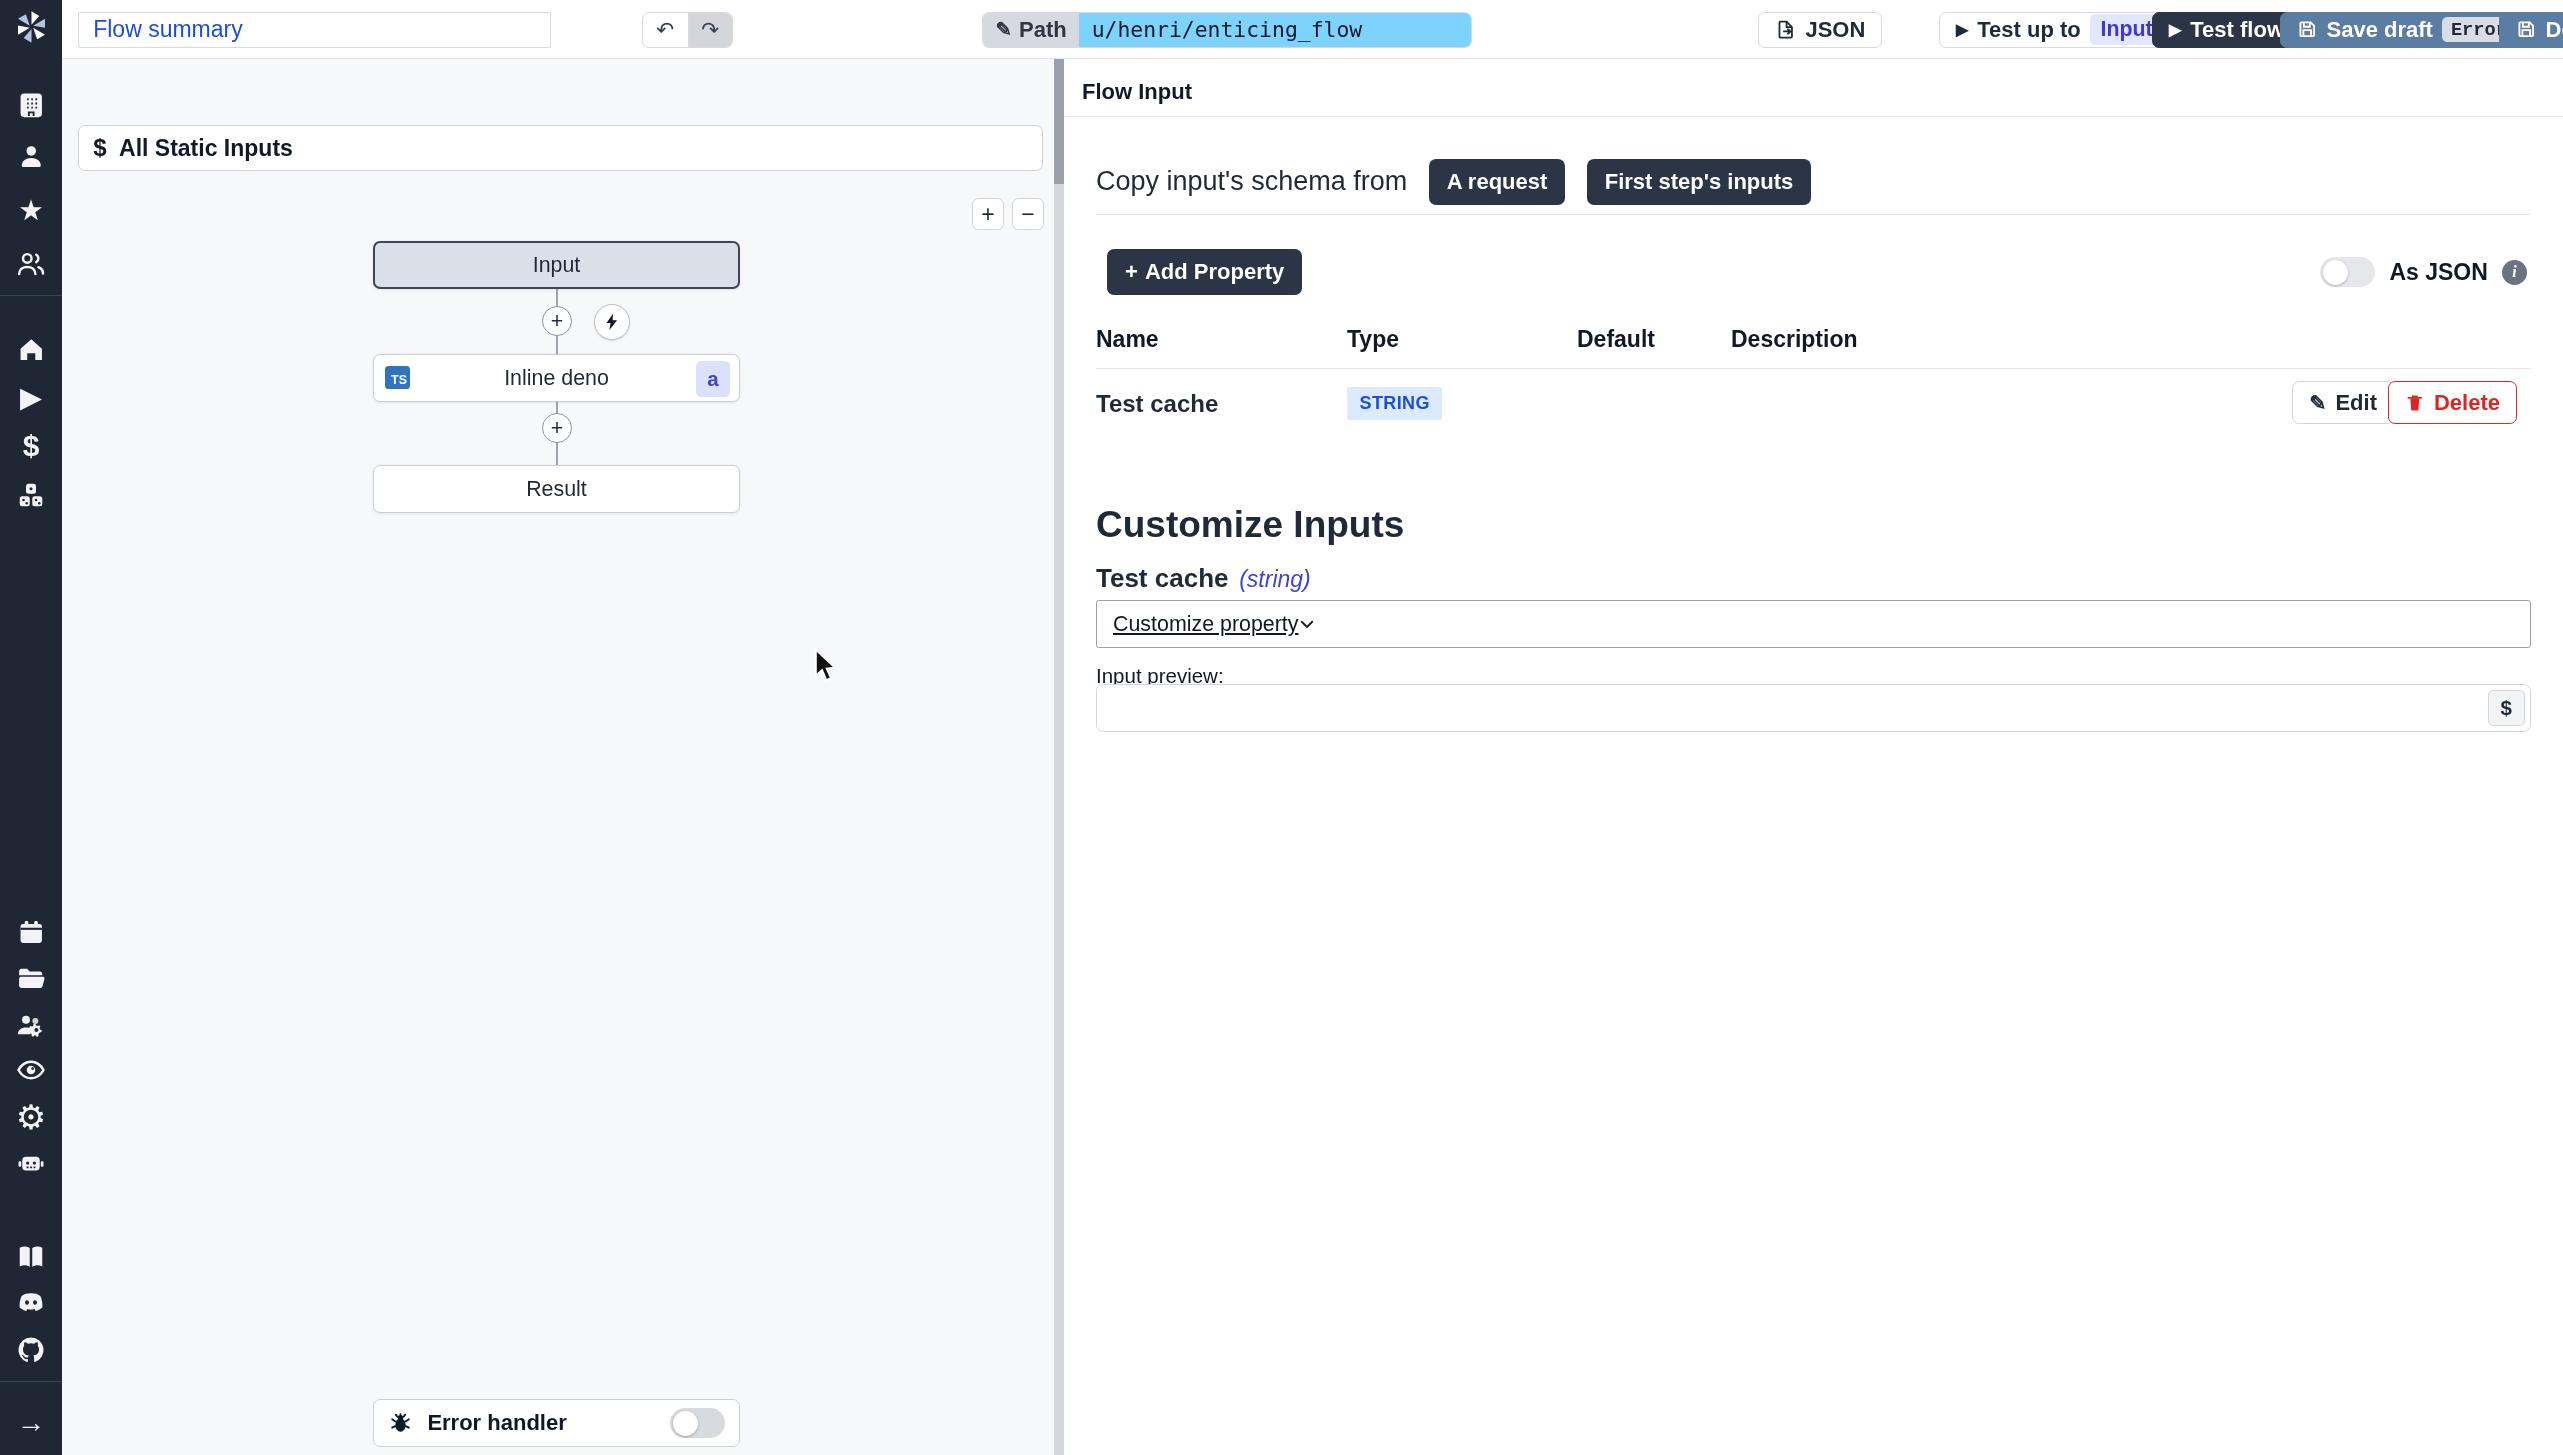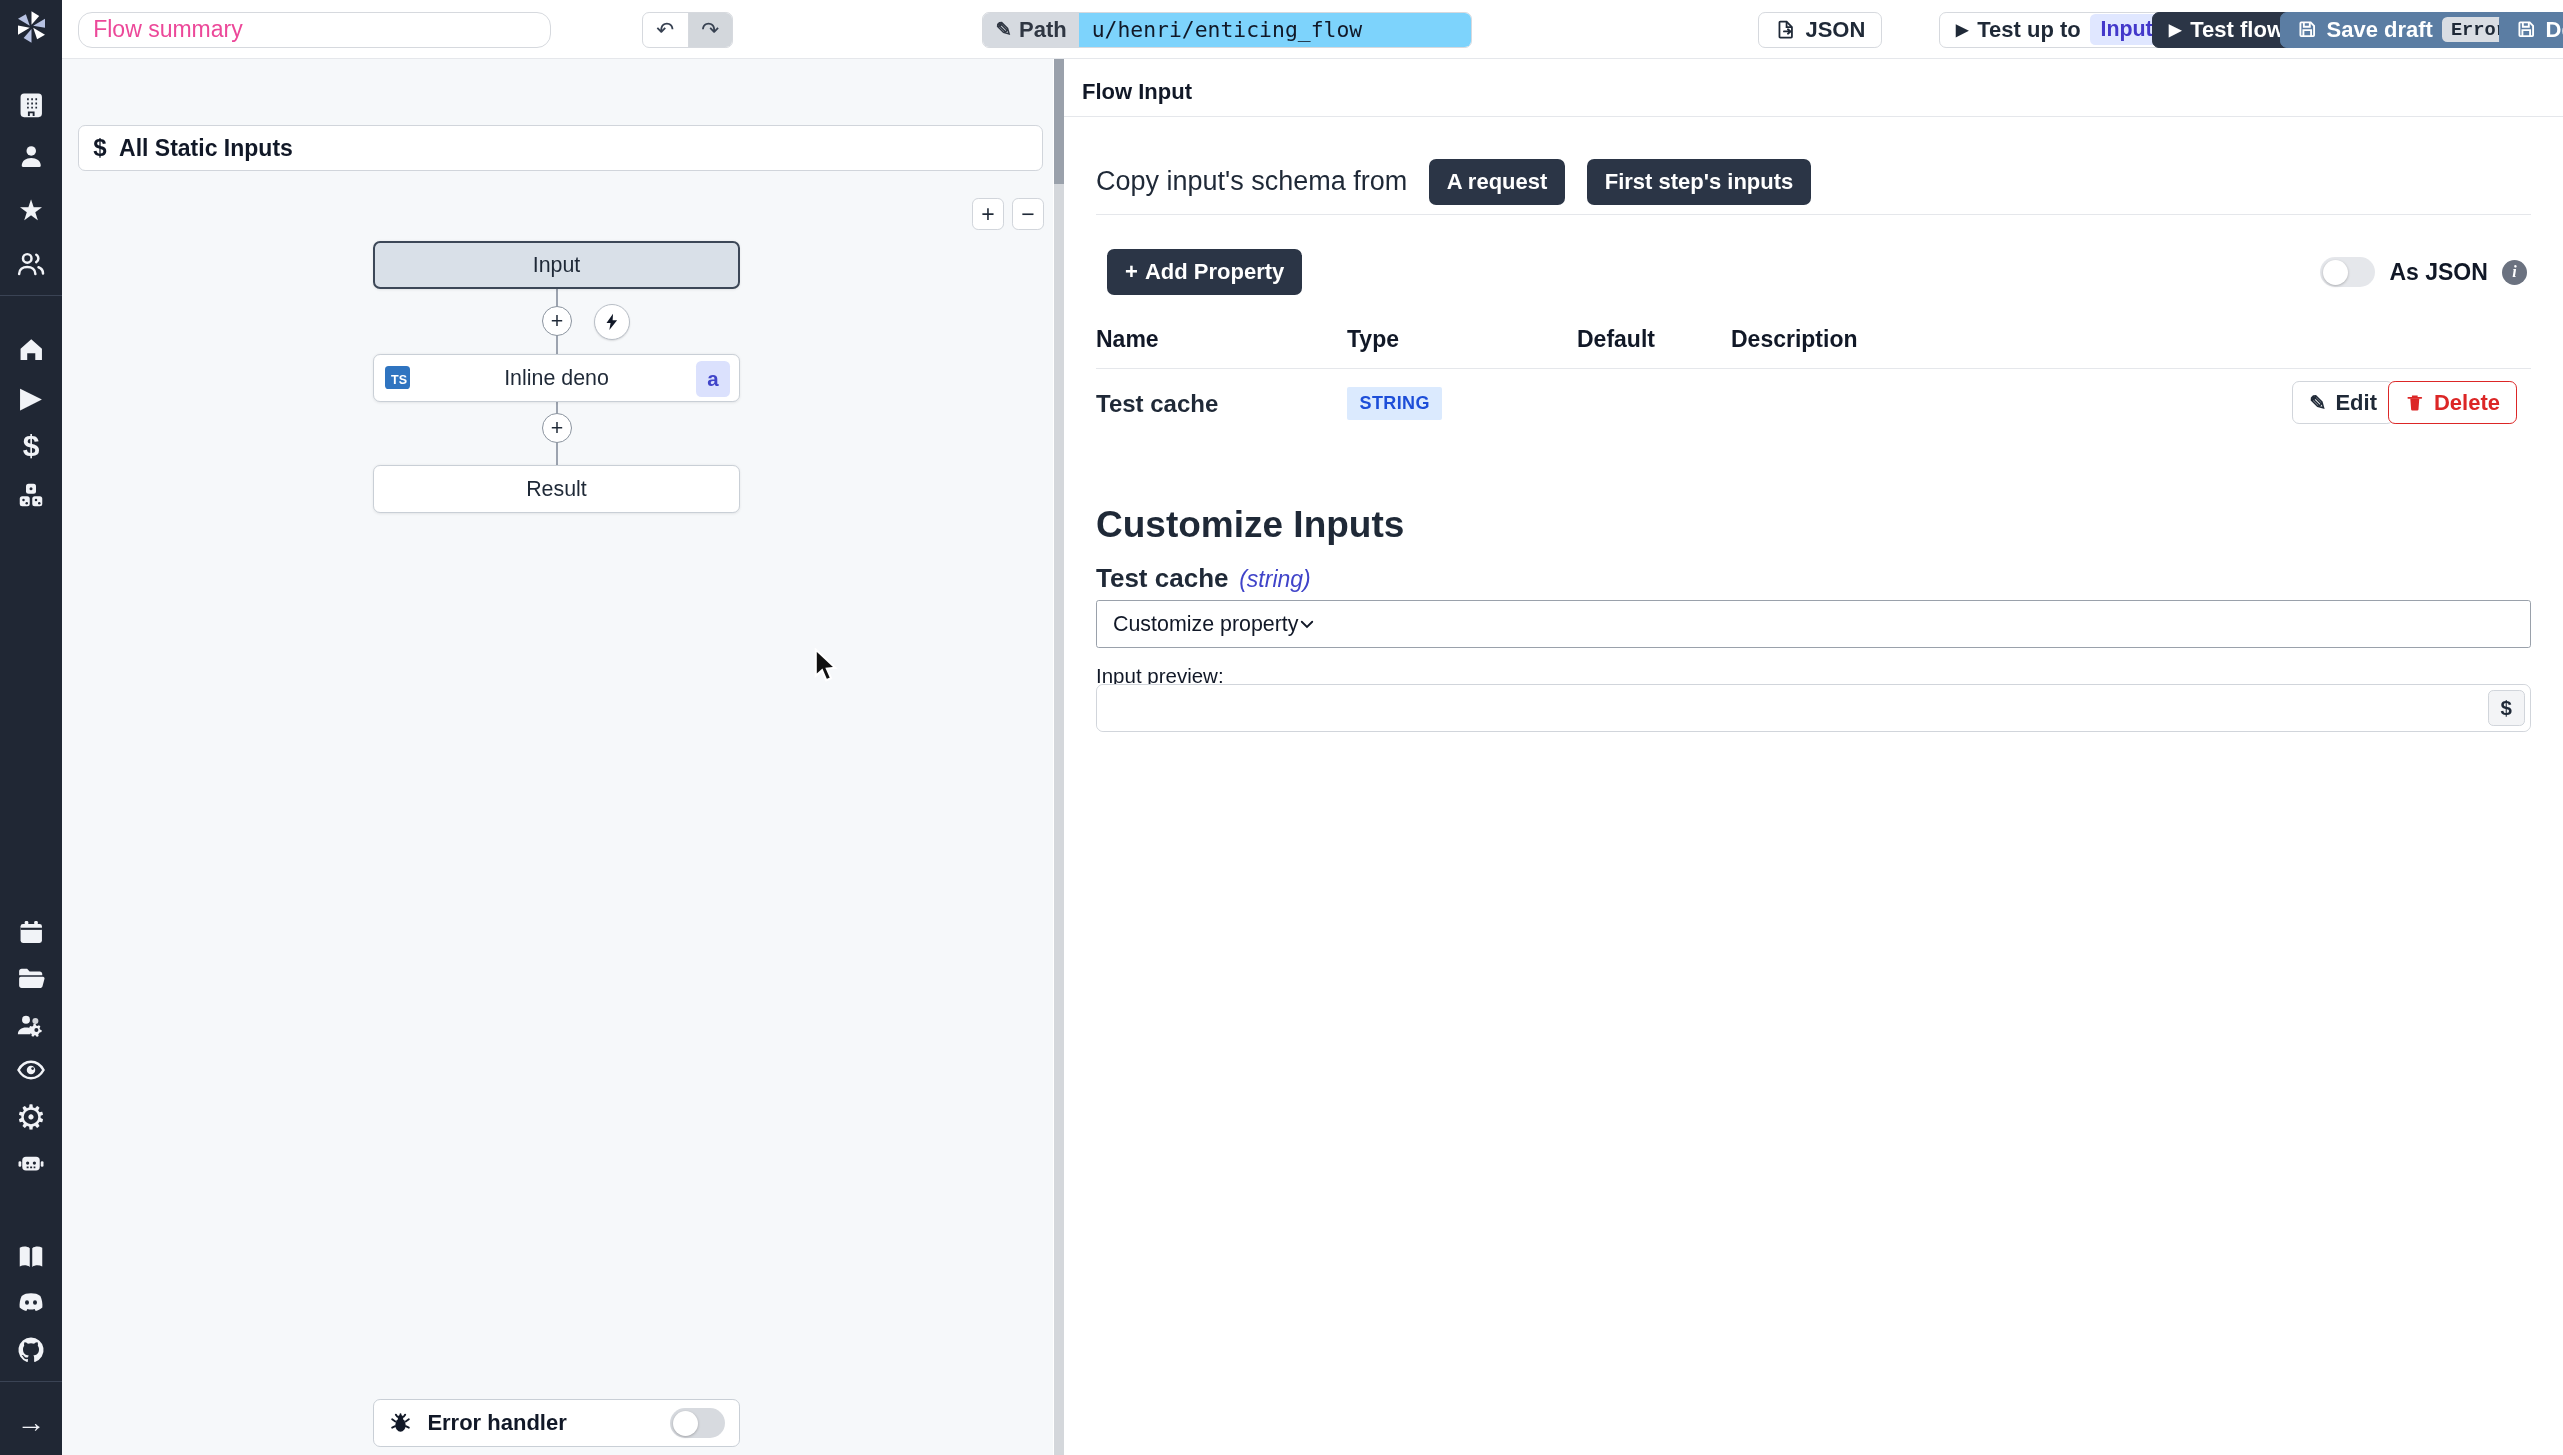--- a/index.html
+++ b/index.html
@@ -3,21 +3,21 @@
 <meta charset="utf-8">
 <style>
   * { margin:0; padding:0; box-sizing:border-box; }
   html,body { width:2563px; height:1456px; overflow:hidden; background:#fff;
               font-family:"Liberation Sans", sans-serif; color:#1f2937; }
 
   
   #topbar { position:absolute; left:62px; top:0; width:2501px; height:59px;
             background:#fff; border-bottom:0.9px solid #e5e7eb; z-index:5; }
   .tb-input { position:absolute; top:11.6px; height:36px; border:0.9px solid #d6d9de;
-              border-radius:14px; background:#fff; font-size:23px; color:#ec4899;
+              border-radius:2px; background:#fff; font-size:23px; color:#1d4ed8;
               padding:0 14.2px; outline:none; font-family:"Liberation Sans", sans-serif;}
   #undoredo { position:absolute; left:580px; top:11.6px; height:36px; width:91px;
               border:0.9px solid #d6d9de; border-radius:7.1px; overflow:hidden; display:flex; }
   #undoredo .half { width:45px; display:flex; align-items:center; justify-content:center;
                     font-size:21.4px; color:#374151; cursor:pointer; }
   #undoredo .half.redo { background:#d3d7dc; border-left:0.9px solid #d6d9de; }
 
   #pathgroup { position:absolute; left:920px; top:11.6px; height:36px; display:flex;
                border:0.9px solid #d6d9de; border-radius:7.1px; overflow:hidden; }
   #pathchip { background:#d6dae0; display:flex; align-items:center; gap:7.1px;
@@ -106,21 +106,21 @@
             border-radius:7.1px; font-size:22px; font-weight:700; padding:0 16px; background:#fff; cursor:pointer; }
   #editbtn { right:169px; border:0.9px solid #d1d5db; color:#1f2937; }
   #delbtn  { right:46px;  border:0.9px solid #dc2626; color:#dc2626; }
   #cust-head { position:absolute; left:32px; top:445px; font-size:37px; font-weight:800; color:#1f2937; }
   #fieldrow { position:absolute; left:32px; top:504px; display:flex; align-items:baseline; gap:10.7px; }
   #fieldrow .fname { font-size:26px; font-weight:700; color:#1f2937; }
   #fieldrow .ftype { font-size:23px; font-style:italic; color:#4044c9; }
   #custbox { position:absolute; left:32px; right:32px; top:541px; height:48px;
              border:0.9px solid #9aa1ab; border-radius:2.7px; background:#fff;
              display:flex; align-items:center; padding:0 16px; }
-  #custbox .cp { font-size:21.4px; color:#111827; cursor:pointer;
+  #custbox .cp { font-size:21.4px; color:#111827; text-decoration:underline; cursor:pointer;
                  display:flex; align-items:center; gap:0; }
   #previewlbl { position:absolute; left:32px; top:605px; font-size:20.5px; color:#111827; }
   #previewfield { position:absolute; left:32px; right:32px; top:625px; height:48px;
                   border:0.9px solid #d1d5db; border-radius:7.1px; background:#fff; }
   #previewfield input { width:100%; height:100%; border:none; outline:none; border-radius:7.1px;
                         font-size:21.4px; padding:0 62px 0 14.2px; font-family:"Liberation Sans", sans-serif;}
   #dollarbtn { position:absolute; right:5.3px; top:5.3px; width:37px; height:36px; background:#f3f4f6;
                border:0.9px solid #d1d5db; border-radius:5.3px; display:flex; align-items:center;
                justify-content:center; font-size:20.5px; font-weight:700; color:#1f2937; cursor:pointer; }
 

